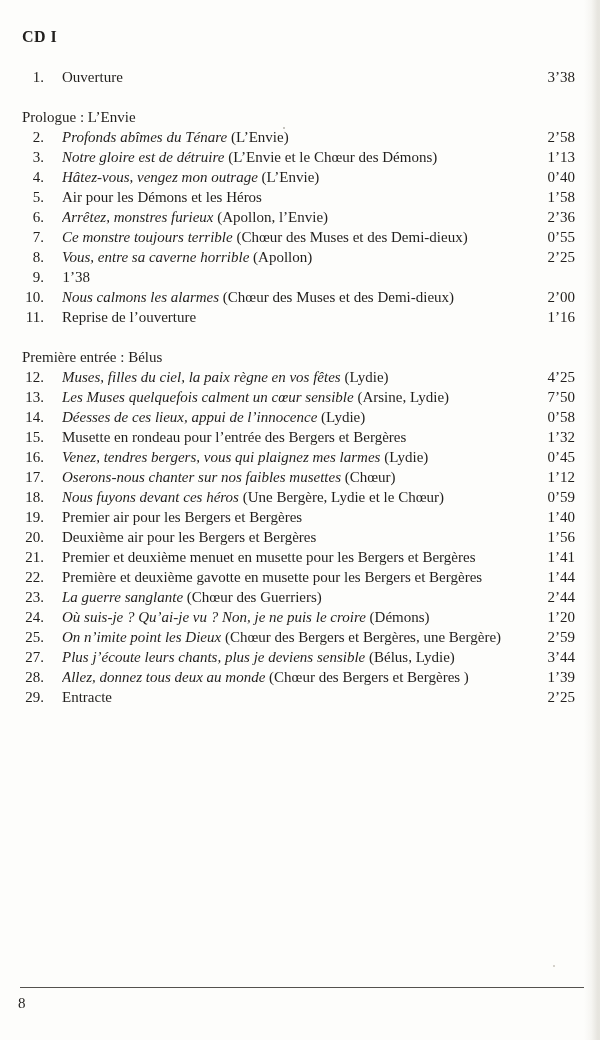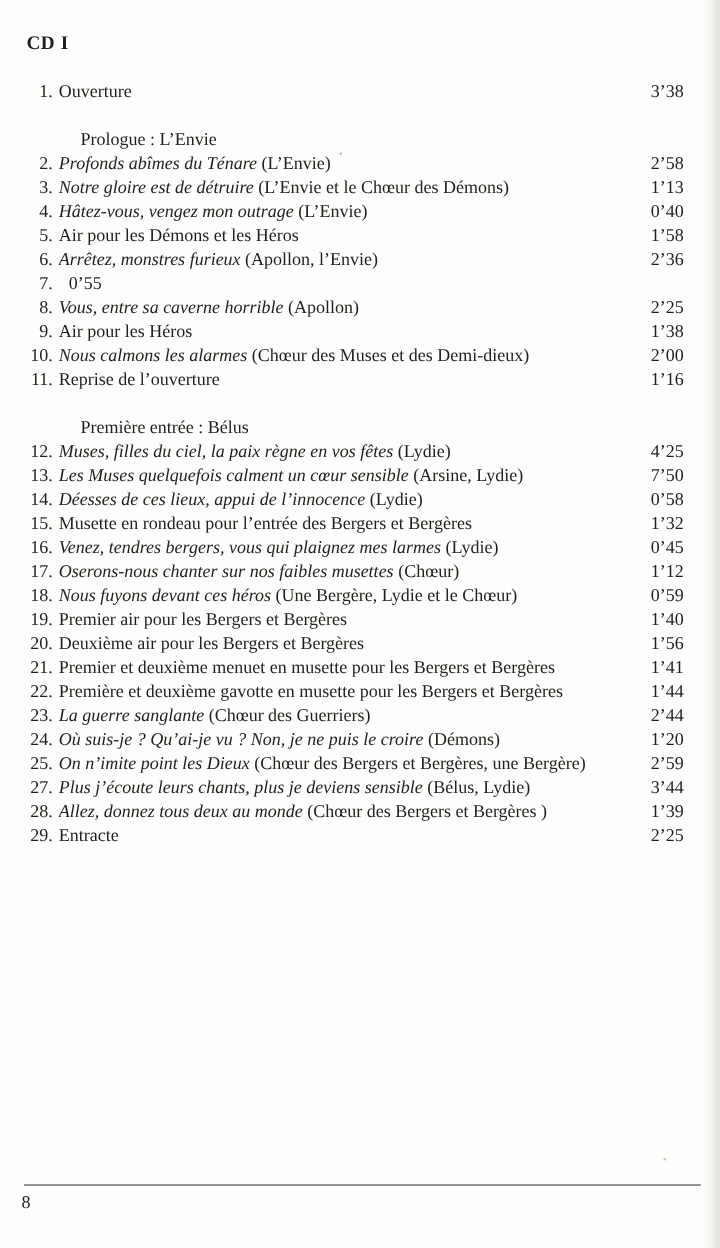--- a/index.html
+++ b/index.html
@@ -33,45 +33,44 @@
     font-size: 16px;
     letter-spacing: 0.5px;
     line-height: 20px;
     padding-left: 2px;
   }
   .section { margin-top: 20px; }
   .section-heading {
     font-size: 15px;
     line-height: 20px;
     padding-left: 2px;
-    margin-left: 45px;
   }
   .section-heading:empty { display: none; }
   .track-row {
     display: flex;
     align-items: baseline;
     font-size: 15px;
     line-height: 20px;
     white-space: nowrap;
   }
   .track-row .num {
     width: 24px;
     text-align: right;
     flex: 0 0 auto;
   }
   .track-row .title {
     flex: 1 1 auto;
-    margin-left: 5px;
+    margin-left: 18px;
     overflow: hidden;
   }
   .track-row .title .t.italic { font-style: italic; }
   .track-row .perf { font-style: normal; }
   .track-row .time {
     flex: 0 0 auto;
-    text-align: center;
+    text-align: right;
     min-width: 38px;
     margin-left: 8px;
   }
   .footer-rule {
     position: absolute;
     left: 20px; right: 16px;
     top: 987px;
     border-top: 1px solid #54524e;
     height: 0;
   }
@@ -135,32 +134,32 @@
   </div>
 
   <div class="track-row">
     <span class="num">6.</span>
     <span class="title"><span class="t italic">Arrêtez, monstres furieux</span><span class="perf"> (Apollon, l’Envie)</span></span>
     <span class="time">2’36</span>
   </div>
 
   <div class="track-row">
     <span class="num">7.</span>
+    <span class="title"><span class="t italic">Ce monstre toujours terrible</span><span class="perf"> (Chœur des Muses et des Demi-dieux)</span></span>
     <span class="time">0’55</span>
   </div>
 
   <div class="track-row">
     <span class="num">8.</span>
     <span class="title"><span class="t italic">Vous, entre sa caverne horrible</span><span class="perf"> (Apollon)</span></span>
     <span class="time">2’25</span>
   </div>
 
   <div class="track-row">
     <span class="num">9.</span>
-    <span class="title"><span class="t">Air pour les Héros</span><span class="perf"></span></span>
     <span class="time">1’38</span>
   </div>
 
   <div class="track-row">
     <span class="num">10.</span>
     <span class="title"><span class="t italic">Nous calmons les alarmes</span><span class="perf"> (Chœur des Muses et des Demi-dieux)</span></span>
     <span class="time">2’00</span>
   </div>
 
   <div class="track-row">

